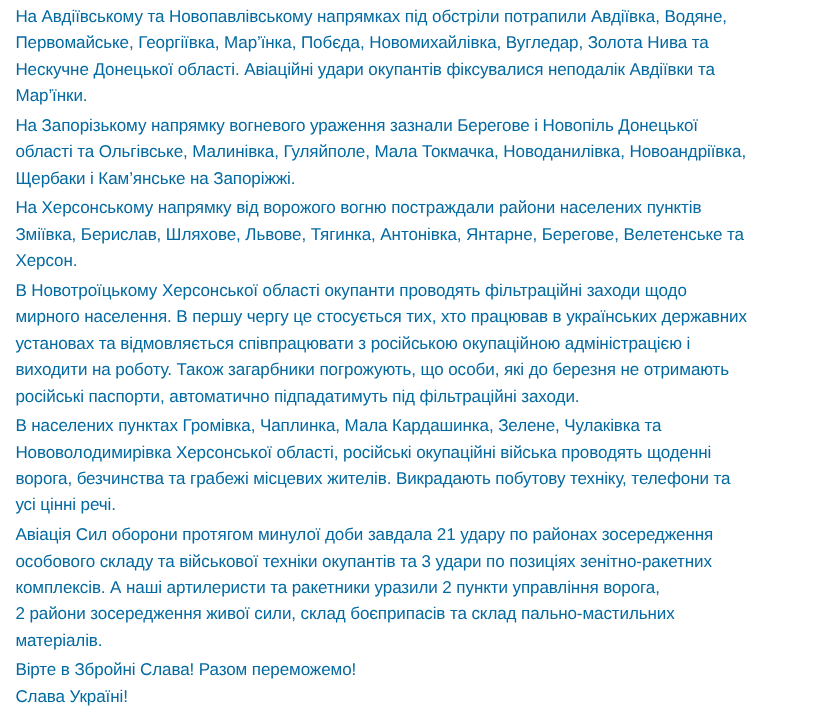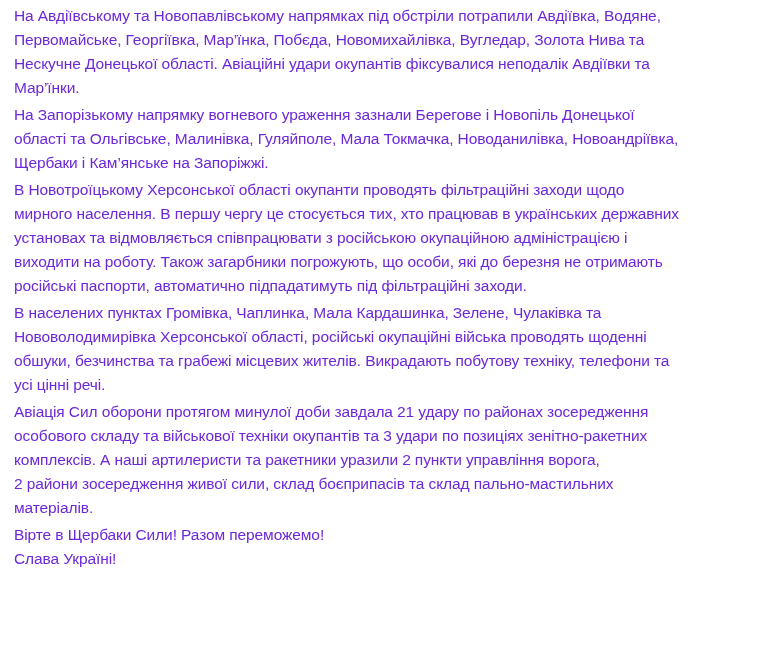--- a/index.html
+++ b/index.html
@@ -12,48 +12,51 @@
     height: 656px;
     overflow: hidden;
   }
   .post {
     box-sizing: border-box;
     width: 757px;
     padding: 4px 12px 0 14px;
     font-family: "Liberation Sans", "DejaVu Sans", sans-serif;
     font-size: 15.5px;
     line-height: 24px;
-    color: #6d28d9;
+    color: #0369a1;
     letter-spacing: -0.1px;
   }
   .post p {
     margin: 0 0 3px 0;
     white-space: pre-line; 
   }
 </style>
 </head>
 <body>
 
 <div class="post">
   <p>На Авдіївському та Новопавлівському напрямках під обстріли потрапили Авдіївка, Водяне,
 Первомайське, Георгіївка, Мар’їнка, Побєда, Новомихайлівка, Вугледар, Золота Нива та
 Нескучне Донецької області. Авіаційні удари окупантів фіксувалися неподалік Авдіївки та
 Мар’їнки.</p>
   <p>На Запорізькому напрямку вогневого ураження зазнали Берегове і Новопіль Донецької
 області та Ольгівське, Малинівка, Гуляйполе, Мала Токмачка, Новоданилівка, Новоандріївка,
 Щербаки і Кам’янське на Запоріжжі.</p>
+  <p>На Херсонському напрямку від ворожого вогню постраждали райони населених пунктів
+Зміївка, Берислав, Шляхове, Львове, Тягинка, Антонівка, Янтарне, Берегове, Велетенське та
+Херсон.</p>
   <p>В Новотроїцькому Херсонської області окупанти проводять фільтраційні заходи щодо
 мирного населення. В першу чергу це стосується тих, хто працював в українських державних
 установах та відмовляється співпрацювати з російською окупаційною адміністрацією і
 виходити на роботу. Також загарбники погрожують, що особи, які до березня не отримають
 російські паспорти, автоматично підпадатимуть під фільтраційні заходи.</p>
   <p>В населених пунктах Громівка, Чаплинка, Мала Кардашинка, Зелене, Чулаківка та
 Нововолодимирівка Херсонської області, російські окупаційні війська проводять щоденні
-обшуки, безчинства та грабежі місцевих жителів. Викрадають побутову техніку, телефони та
+ворога, безчинства та грабежі місцевих жителів. Викрадають побутову техніку, телефони та
 усі цінні речі.</p>
   <p>Авіація Сил оборони протягом минулої доби завдала 21 удару по районах зосередження
 особового складу та військової техніки окупантів та 3 удари по позиціях зенітно-ракетних
 комплексів. А наші артилеристи та ракетники уразили 2 пункти управління ворога,
 2 райони зосередження живої сили, склад боєприпасів та склад пально-мастильних
 матеріалів.</p>
-  <p>Вірте в Щербаки Сили! Разом переможемо!
+  <p>Вірте в Збройні Слава! Разом переможемо!
 Слава Україні!</p>
 </div>
 
 </body></html>

